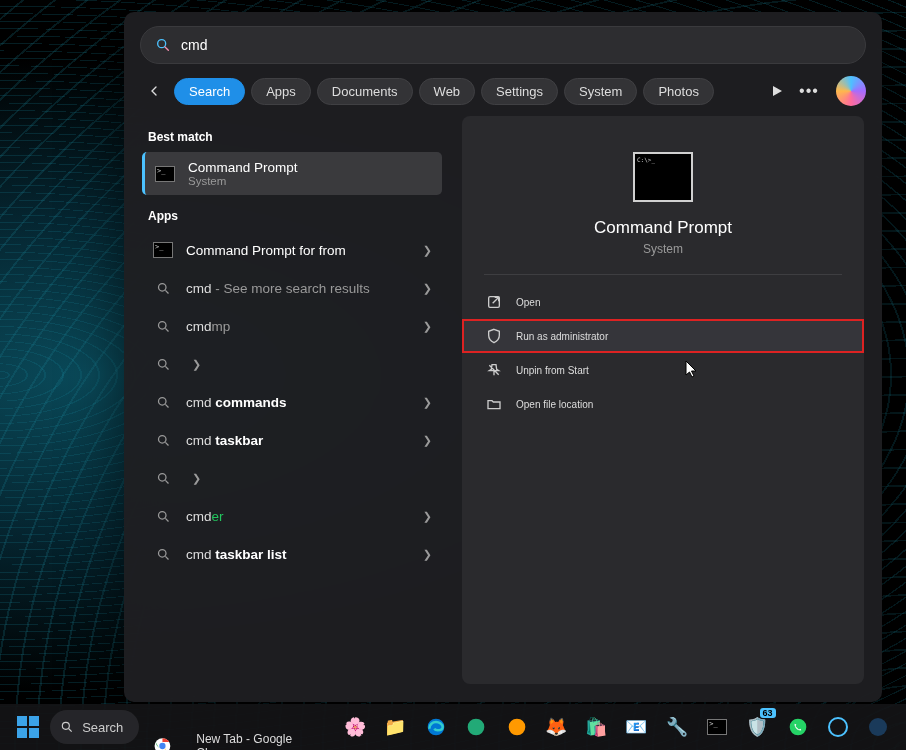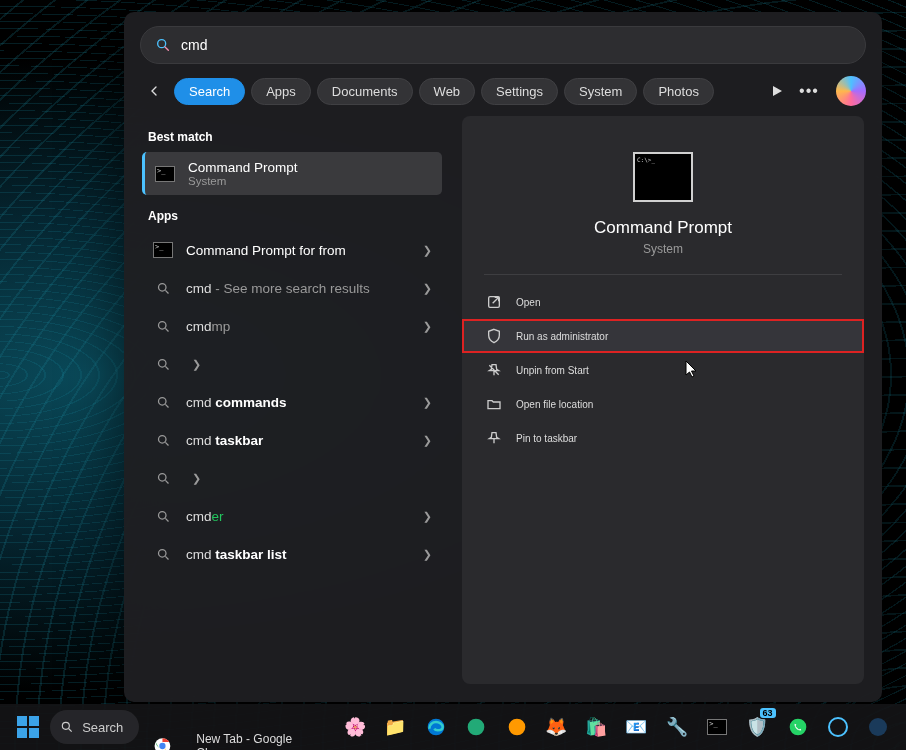--- a/index.html
+++ b/index.html
@@ -238,26 +238,20 @@
                 <path d="M9 4h6l1 7 3 2H5l3-2 1-7zM12 13v7M5 5l14 14"></path>
               </svg></span>
             <span>Unpin from Start</span>
           </div>
           <div class="action-item">
             <span class="action-icon"><svg viewBox="0 0 24 24" stroke="#ccc" fill="none" stroke-width="2">
                 <path d="M3 7h6l2 2h10v10H3z"></path>
               </svg></span>
             <span>Open file location</span>
           </div>
-          <div class="action-item">
-            <span class="action-icon"><svg viewBox="0 0 24 24" stroke="#ccc" fill="none" stroke-width="2">
-                <path d="M9 4h6l1 7 3 2H5l3-2 1-7zM12 13v7"></path>
-              </svg></span>
-            <span>Pin to taskbar</span>
-          </div>
         </div>
     </div>
   </div>
 </div>
 
 <svg class="cursor" viewBox="0 0 14 20">
     <path d="M1 1l0 14 3.5-3 2.5 5 2-1-2.5-5 4.5 0z" fill="#fff" stroke="#000" stroke-width="1"></path>
   </svg>
 
 <div class="taskbar">

